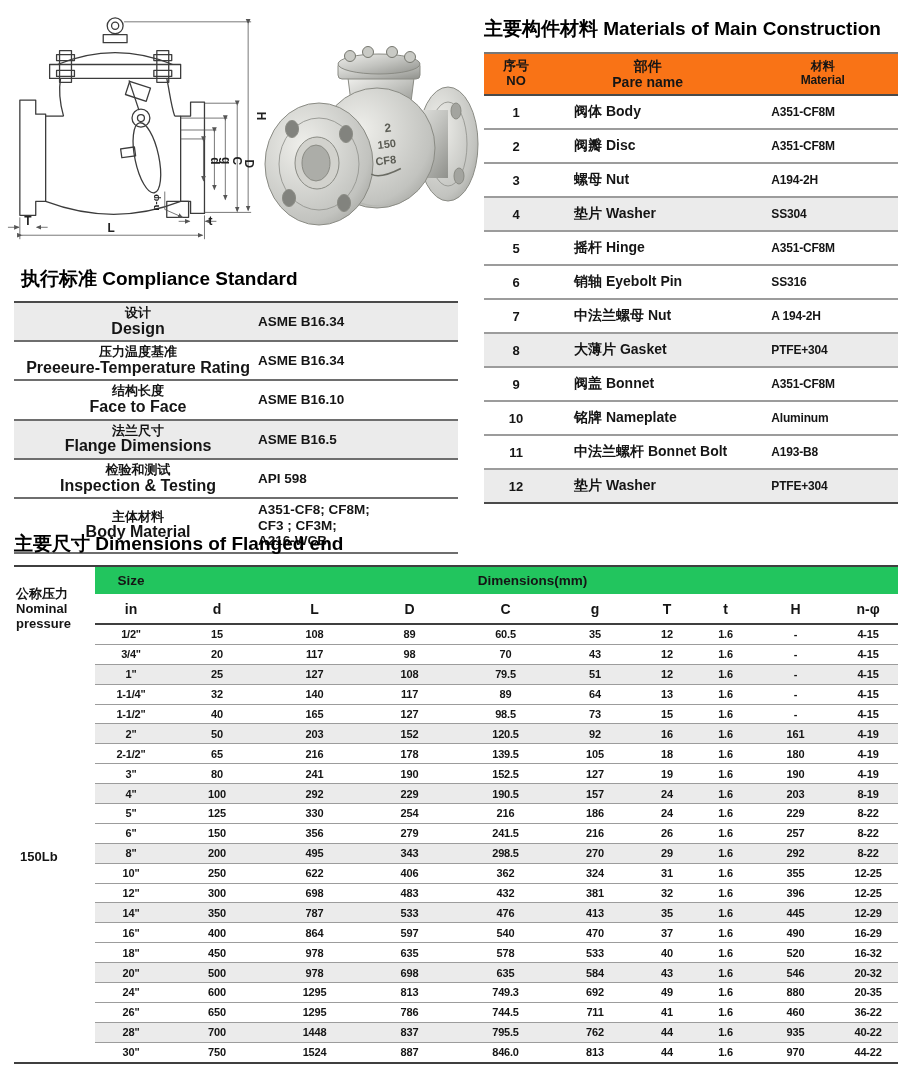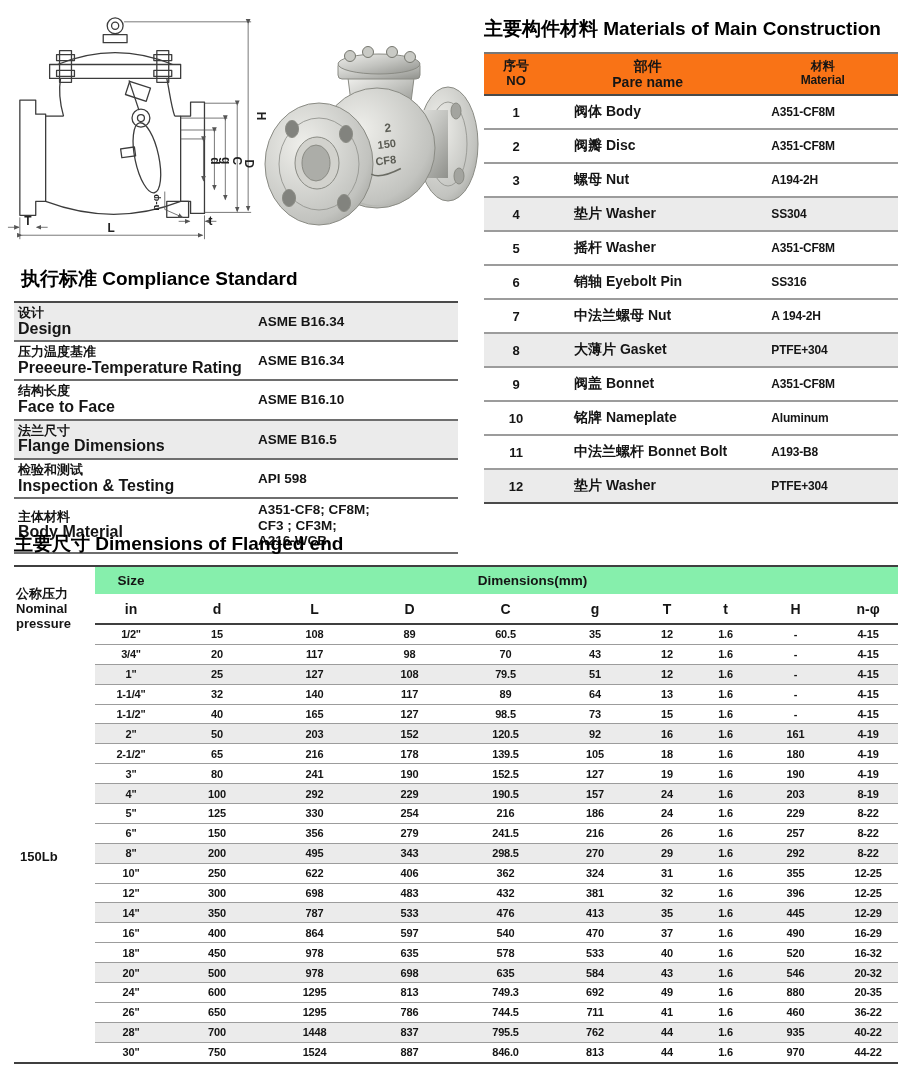--- a/index.html
+++ b/index.html
@@ -22,34 +22,34 @@
   .mat-table .c-no{width:56px;text-align:center;}
   .mat-table .c-part{width:212px;text-align:left;padding-left:26px;font-size:14px;}
   .mat-table .c-mat{width:146px;text-align:left;padding-left:16px;font-size:12px;letter-spacing:-0.2px;}
   .mat-table tbody tr:last-child td{border-bottom:2.5px solid #4a4a4a;}
   
   .compliance{position:absolute;left:14px;top:266px;width:444px;}
   .compliance .sec-title{margin:0 0 9px 7px;}
   .comp-table{width:444px;border-top:2.5px solid #4a4a4a;}
   .comp-table td{border-bottom:2px solid #6e6e6e;padding:3px 0;}
   .comp-table tr.shade td{background:#ebebeb;}
-  .comp-table .c-label{width:242px;text-align:left;padding-left:4px;}
+  .comp-table .c-label{width:242px;text-align:center;padding-left:4px;}
   .comp-table .c-label .zh{font-size:13px;font-weight:700;line-height:1.05;display:block;}
   .comp-table .c-label .en{font-size:16px;font-weight:700;line-height:1.1;display:block;}
   .comp-table .c-val{width:202px;text-align:left;font-size:13.5px;font-weight:700;white-space:pre-line;line-height:1.15;}
   
   .dimensions{position:absolute;left:14px;top:531px;width:884px;}
   .dimensions .sec-title{margin:0 0 8px 0;}
   .dim-wrap{display:flex;border-top:2.5px solid #3f3f3f;border-bottom:2.5px solid #3f3f3f;width:884px;}
   .press-col{flex:0 0 81px;position:relative;}
   .press-label{font-size:13px;font-weight:700;line-height:1.15;padding:3px 0 0 2px;margin-top:17px;}
   .press-value{position:absolute;left:6px;top:282px;font-size:13px;font-weight:700;text-align:center;}
   .dim-table{flex:1 1 auto;width:803px;table-layout:fixed;}
   .dim-table th,.dim-table td{padding:0;text-align:center;}
-  .dim-table thead .r1 th{background:#86efac;font-size:13.5px;font-weight:700;height:27px;margin-left:20px;}
+  .dim-table thead .r1 th{background:#22c55e;font-size:13.5px;font-weight:700;height:27px;margin-left:20px;}
   .dim-table thead .r1 th.sz{text-align:center;}
   .dim-table thead .r2 th{font-size:14px;font-weight:700;height:29px;border-bottom:2.5px solid #3f3f3f;text-align:center;}
   .dim-table tbody td{font-size:11px;font-weight:700;height:18.9px;border-bottom:1.5px solid #9c9c9c;letter-spacing:-0.2px;}
   .dim-table tbody tr:last-child td{border-bottom:none;}
   .dim-table tbody tr.shade td{background:#ebebeb;}
 </style>
 </head>
 <body>
 
 <div class="page">
@@ -209,21 +209,21 @@
             <td class="c-part">螺母  Nut</td>
             <td class="c-mat">A194-2H</td>
           </tr>
           <tr class="shade">
             <td class="c-no">4</td>
             <td class="c-part">垫片  Washer</td>
             <td class="c-mat">SS304</td>
           </tr>
           <tr>
             <td class="c-no">5</td>
-            <td class="c-part">摇杆  Washer</td>
+            <td class="c-part">摇杆  Hinge</td>
             <td class="c-mat">A351-CF8M</td>
           </tr>
           <tr>
             <td class="c-no">6</td>
             <td class="c-part">销轴  Eyebolt Pin</td>
             <td class="c-mat">SS316</td>
           </tr>
           <tr>
             <td class="c-no">7</td>
             <td class="c-part">中法兰螺母  Nut</td>

